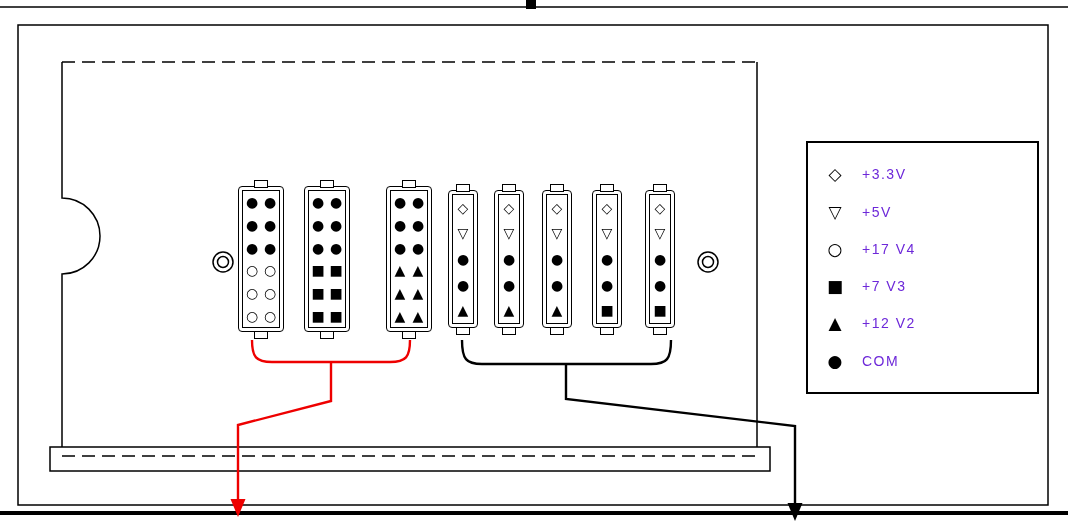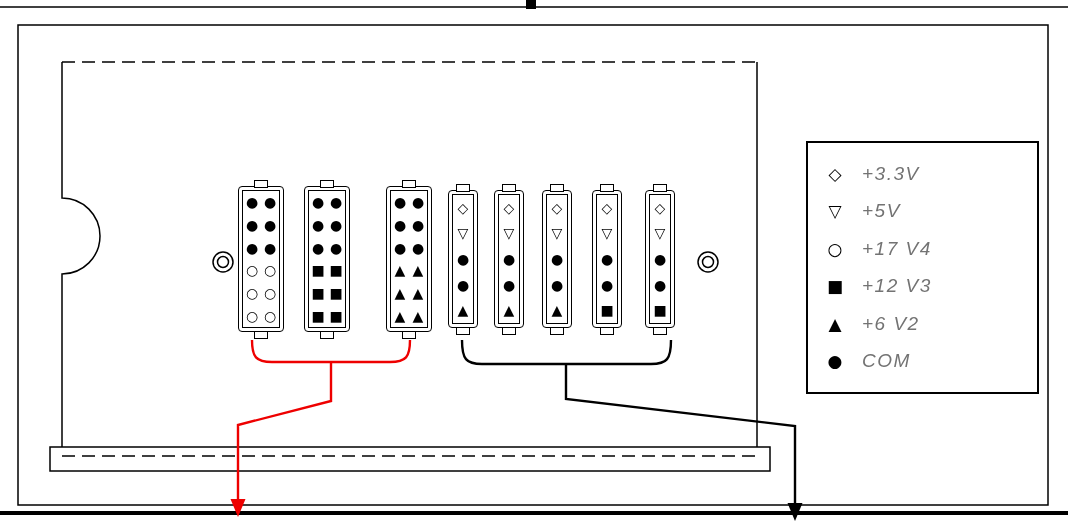--- a/index.html
+++ b/index.html
@@ -68,25 +68,24 @@
   }
   .legend-row { display: flex; align-items: center; }
   .legend-sym {
     width: 54px;
     text-align: center;
     font-size: 17px;
     color: #000;
     font-family: "DejaVu Sans", sans-serif;
   }
   .legend-lbl {
-    font-size: 19px;
+    font-size: 14px;
     letter-spacing: 1.5px;
-    color: #737373;
+    color: #6d28d9;
     font-family: "Liberation Sans", sans-serif;
-    font-style: italic;
   }
 </style>
 </head>
 <body>
 
 <div id="canvas">
 
   <svg id="wiring" width="1068" height="523" viewBox="0 0 1068 523">
 
     <line x1="0" y1="7" x2="1068" y2="7" stroke="#000" stroke-width="1.5"></line>
@@ -222,25 +221,25 @@
     <div class="legend-row">
       <span class="legend-sym">▽</span>
       <span class="legend-lbl">+5V</span>
     </div>
     <div class="legend-row">
       <span class="legend-sym">○</span>
       <span class="legend-lbl">+17 V4</span>
     </div>
     <div class="legend-row">
       <span class="legend-sym">■</span>
-      <span class="legend-lbl">+12 V3</span>
+      <span class="legend-lbl">+7 V3</span>
     </div>
     <div class="legend-row">
       <span class="legend-sym">▲</span>
-      <span class="legend-lbl">+6 V2</span>
+      <span class="legend-lbl">+12 V2</span>
     </div>
     <div class="legend-row">
       <span class="legend-sym">●</span>
       <span class="legend-lbl">COM</span>
     </div>
   </div>
 
 </div>
 
 </body></html>

